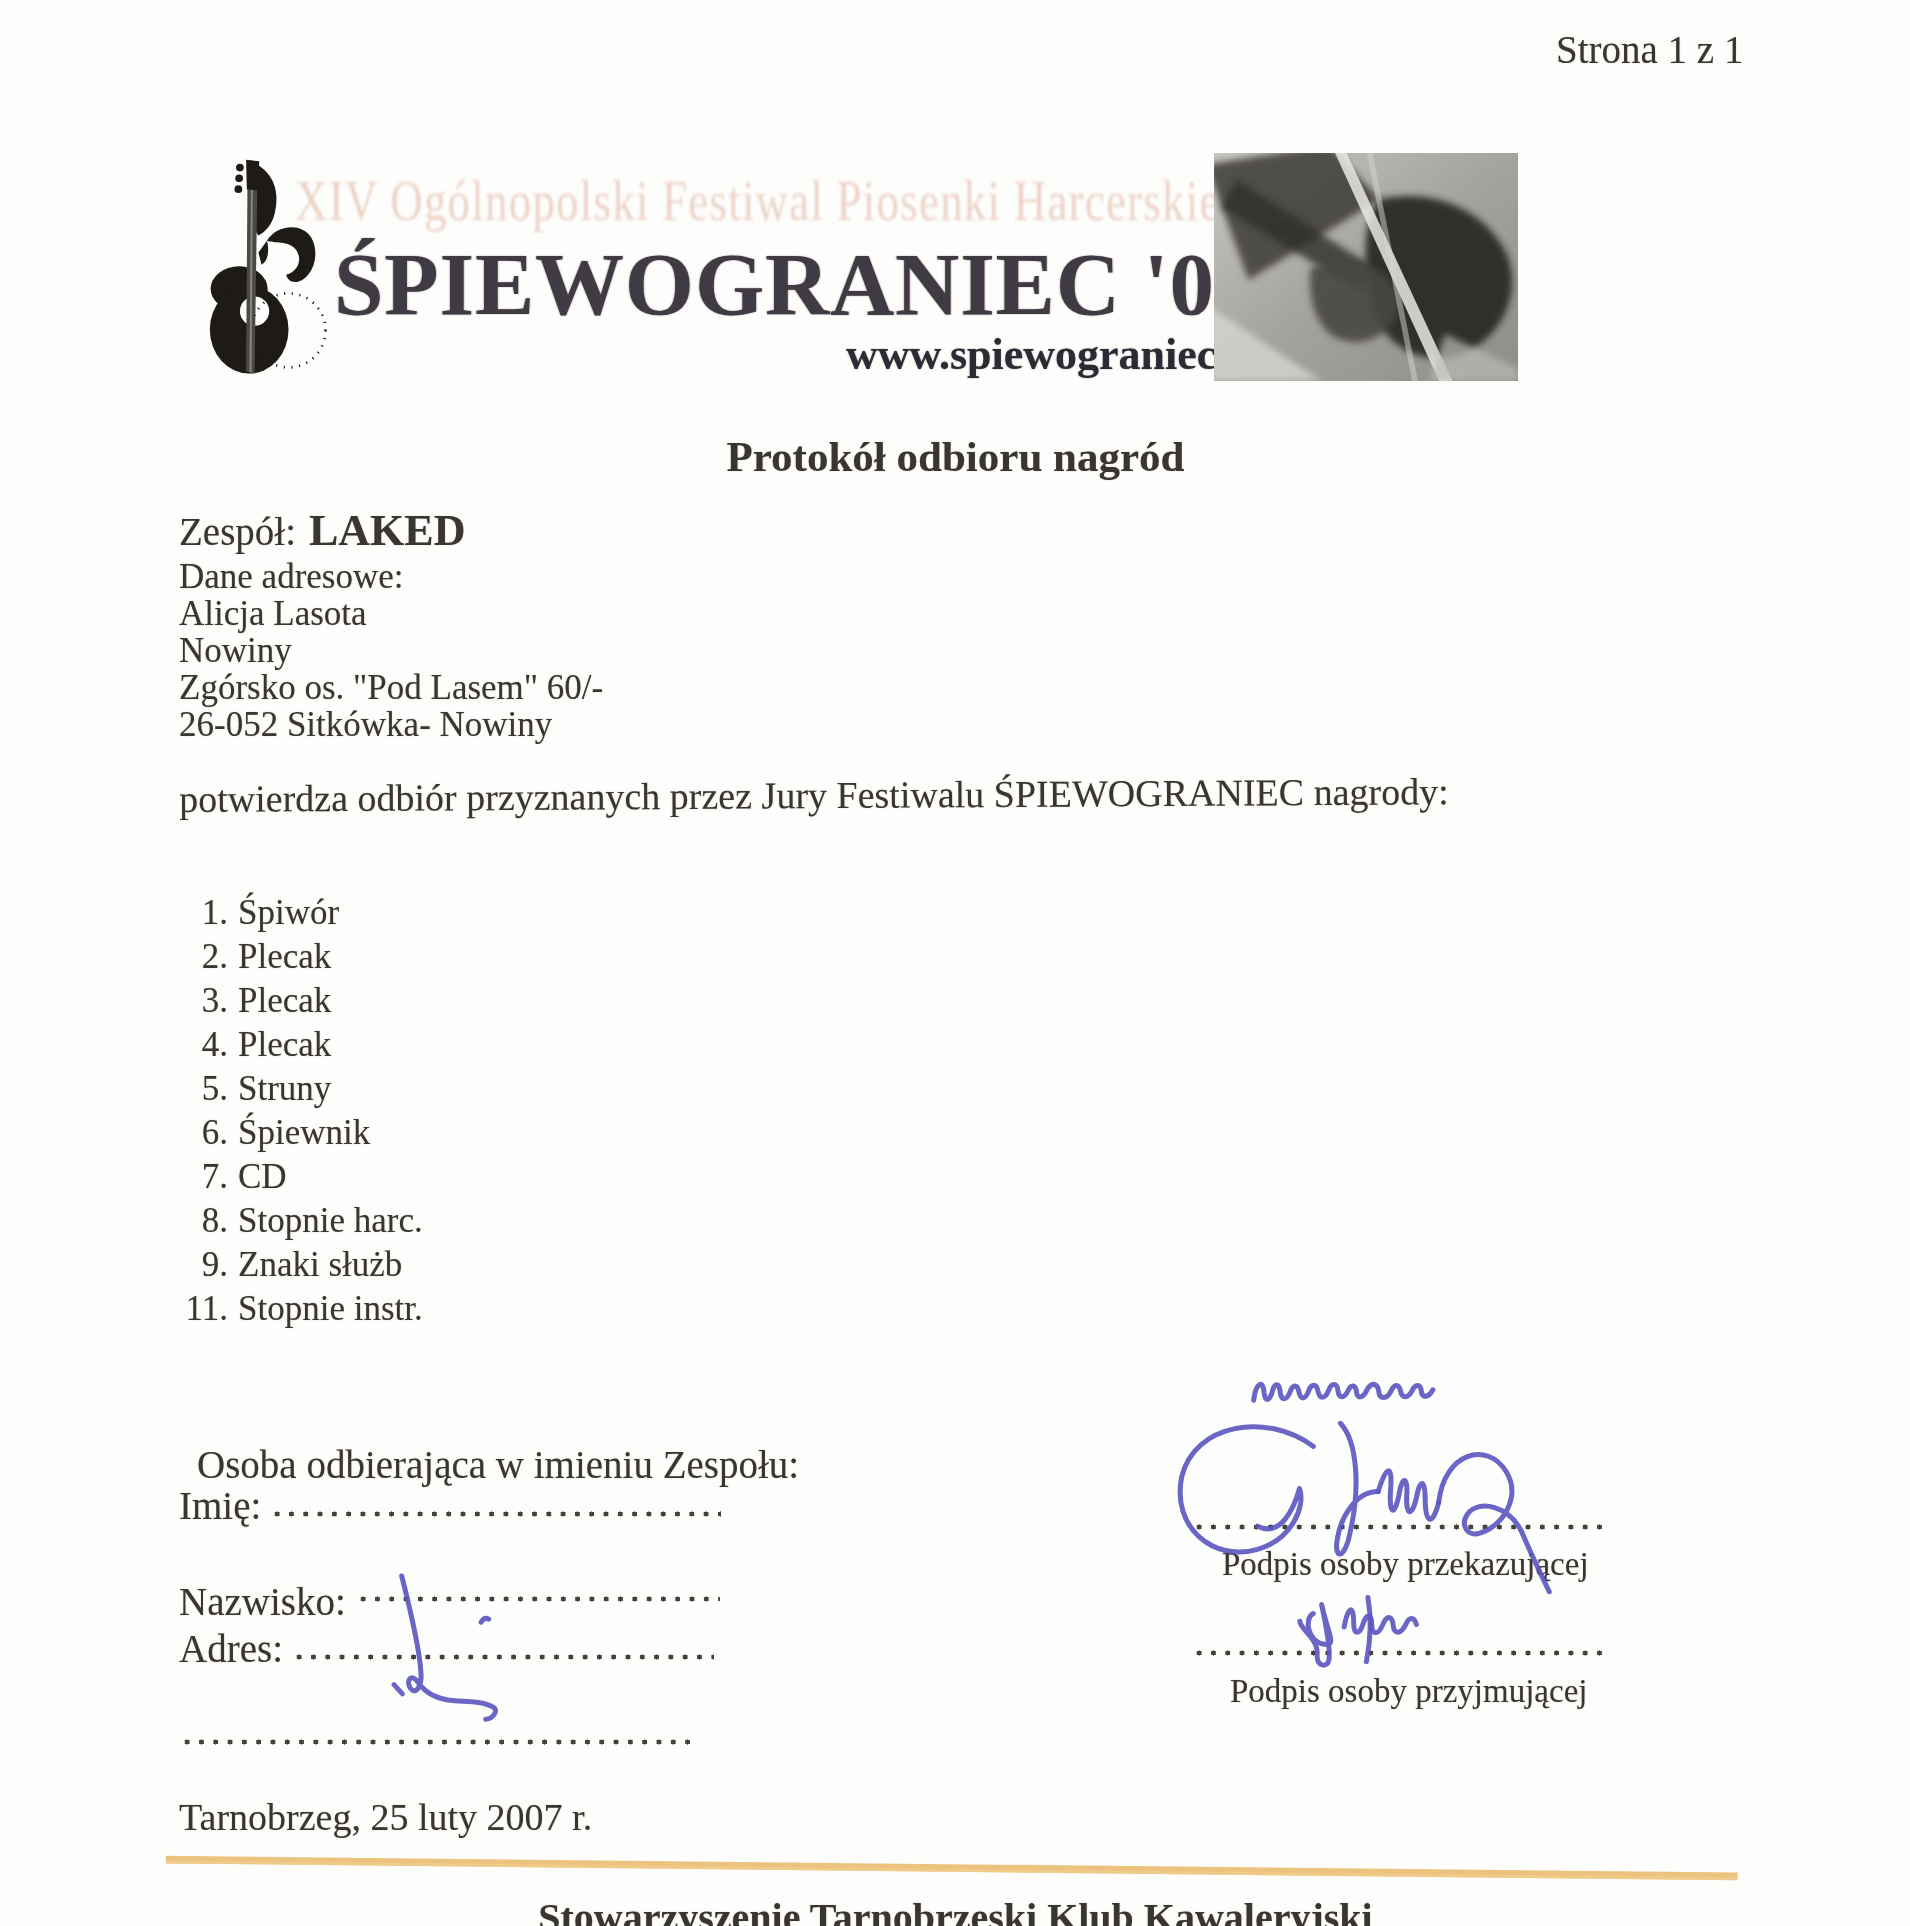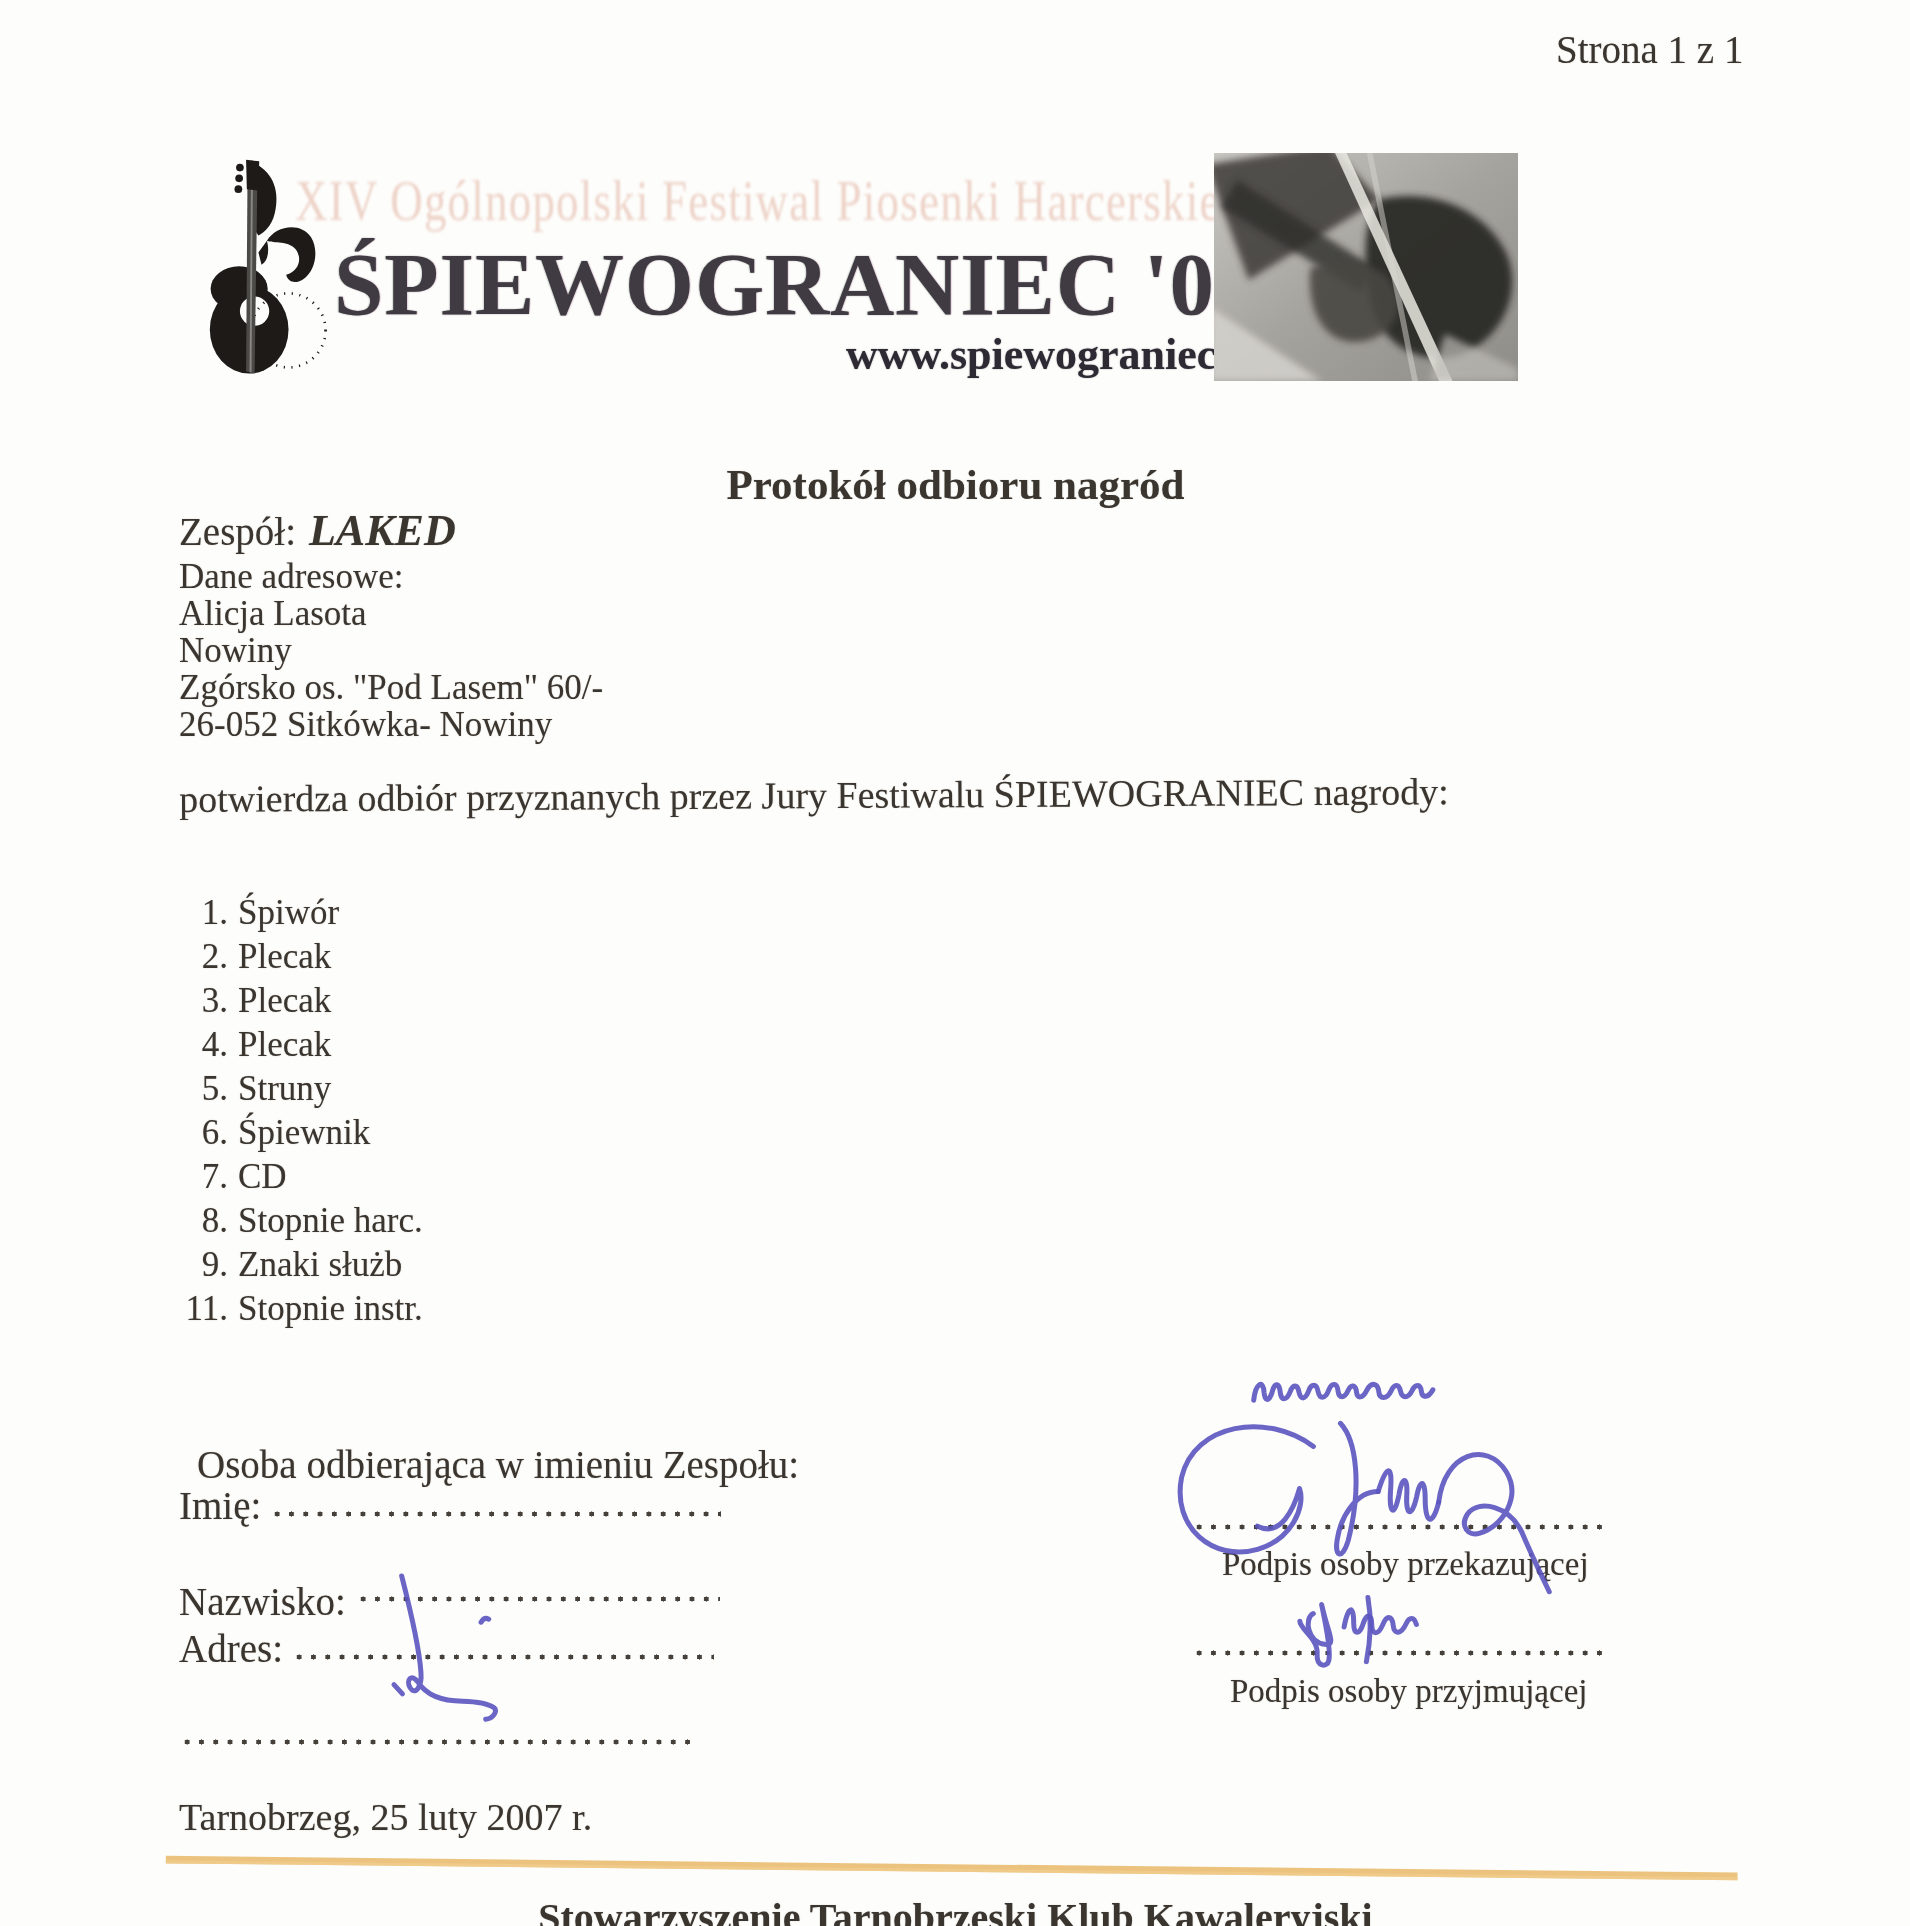--- a/index.html
+++ b/index.html
@@ -34,23 +34,23 @@
   }
   .banner-site{
     left:624px;top:180px;width:501px;
     font-size:44px;white-space:nowrap;color:#2e2a33;
     text-shadow:0 0 1.5px rgba(40,35,50,.5);
   }
   .banner-photo{left:992px;top:3.9px;width:304px;height:228px;}
   .guitar-logo{left:-13.5px;top:0px;width:139px;height:247px;}
 
   
-  .doc-title{top:432px;left:0;width:1911px;text-align:center;font-size:43px;margin-top:28px;}
+  .doc-title{top:432px;left:0;width:1911px;text-align:center;font-size:43px;}
   .band-line{top:505px;left:179px;font-size:39px;white-space:nowrap;}
-  .band-name{font-size:44px;margin-left:13px;font-style:italic;}
+  .band-name{font-size:44px;margin-left:13px;}
   .addr-header{top:557px;left:179px;font-size:35px;}
   .addr-list{top:595px;left:179px;font-size:35px;line-height:37px;}
   .confirmation{
     top:777px;left:179px;width:1310px;font-size:38px;white-space:nowrap;
     transform:rotate(-0.35deg);transform-origin:left top;
   }
   .prize-list{top:893px;left:177px;font-size:35px;}
   .prize-row{display:flex;height:44px;align-items:flex-start;}
   .prize-row .num{display:inline-block;width:51px;text-align:right;margin-right:10px;}
 

